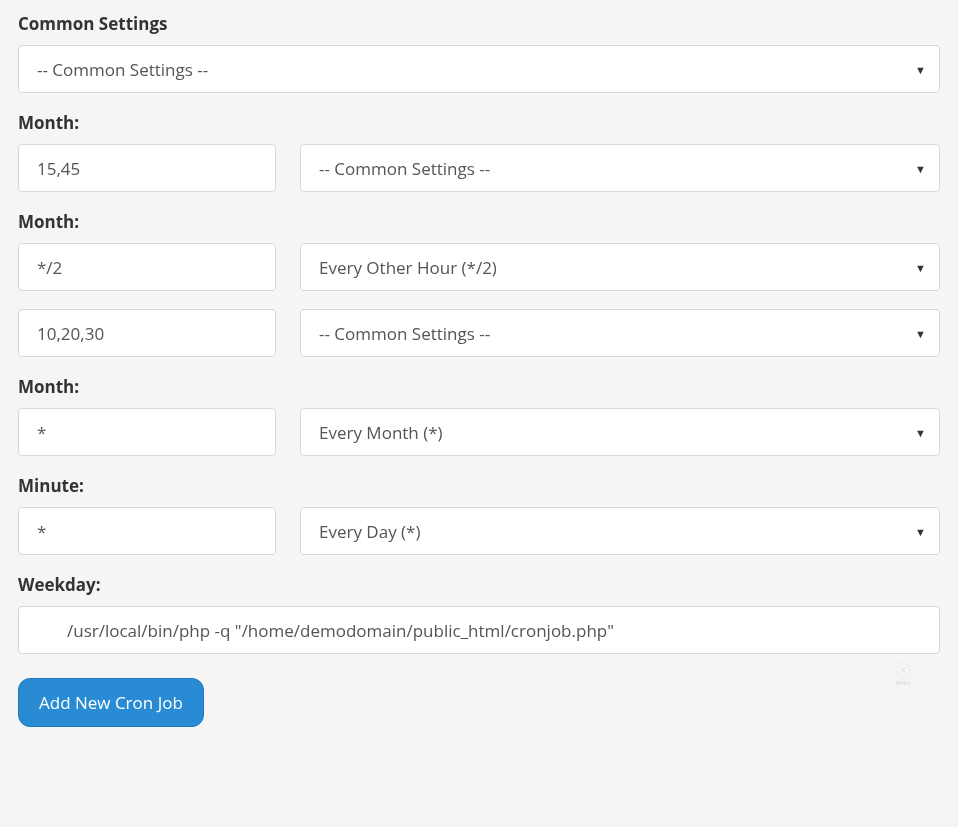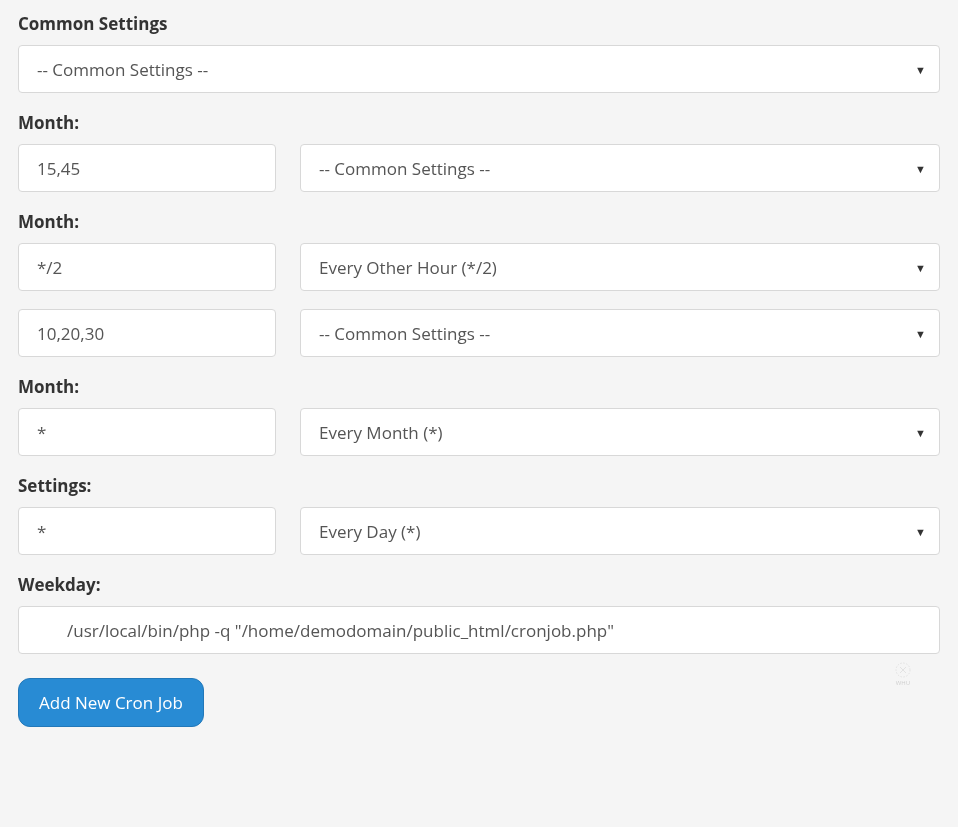--- a/index.html
+++ b/index.html
@@ -171,21 +171,21 @@
         <select class="select">
           <option>Every Month (*)</option>
         </select>
         <span class="select-arrow">▼</span>
       </div>
     </div>
   </div>
 
   
   <div class="form-group">
-    <label class="label">Settings:</label>
+    <label class="label">Minute:</label>
     <div class="row">
       <input type="text" class="text-input" value="*" style="">
       <div class="select-wrap">
         <select class="select">
           <option>Every Day (*)</option>
         </select>
         <span class="select-arrow">▼</span>
       </div>
     </div>
   </div>

